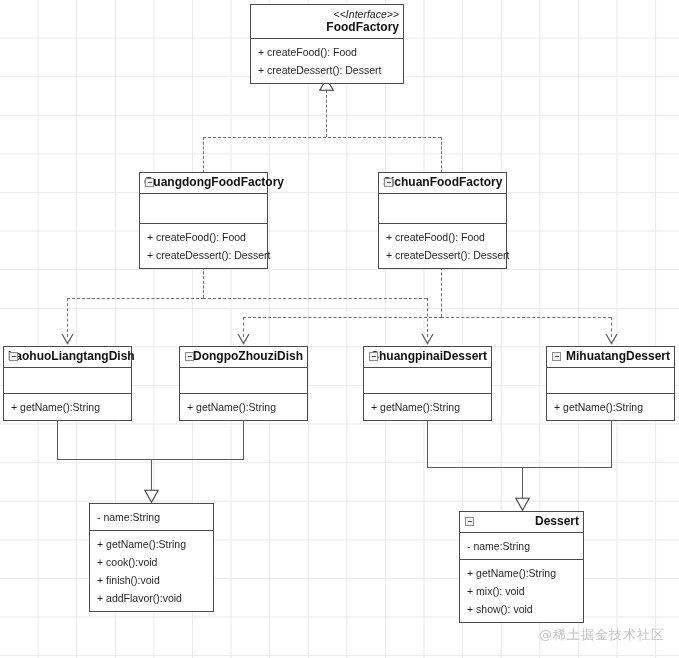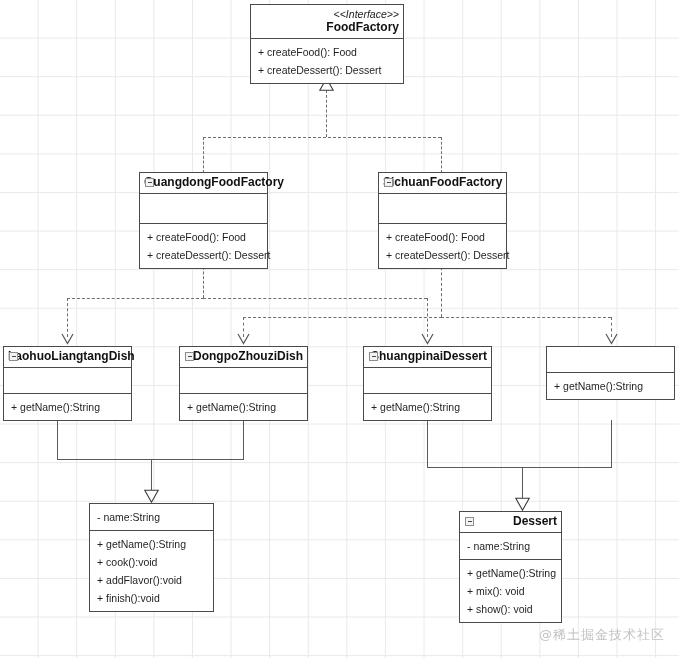--- a/index.html
+++ b/index.html
@@ -271,39 +271,43 @@
       <span class="cls-icon"></span>
       <span class="uml-name">ShuangpinaiDessert</span>
     </div>
     <div class="uml-compartment bordered empty" style="height:26px;"></div>
     <div class="uml-compartment">
       <div class="uml-member">+ getName():String</div>
     </div>
   </div>
 
   <div class="uml-box" style="left:546px; top:346px; width:129px;">
+    <div class="uml-header">
+      <span class="cls-icon"></span>
+      <span class="uml-name">MihuatangDessert</span>
+    </div>
     <div class="uml-compartment bordered empty" style="height:26px;"></div>
     <div class="uml-compartment">
       <div class="uml-member">+ getName():String</div>
     </div>
   </div>
 
   <div class="uml-box" style="left:89px; top:503px; width:125px;">
     <div class="uml-compartment bordered">
       <div class="uml-member">- name:String</div>
     </div>
     <div class="uml-compartment">
       <div class="uml-member">+ getName():String</div>
       <div class="uml-member">+ cook():void</div>
+      <div class="uml-member">+ finish():void</div>
       <div class="uml-member">+ addFlavor():void</div>
-      <div class="uml-member">+ finish():void</div>
-    </div>
-  </div>
-
-  <div class="uml-box" style="left:459px; top:511px; width:103px;">
+    </div>
+  </div>
+
+  <div class="uml-box" style="left:459px; top:511px; width:125px;">
     <div class="uml-header">
       <span class="cls-icon"></span>
       <span class="uml-name">Dessert</span>
     </div>
     <div class="uml-compartment bordered">
       <div class="uml-member">- name:String</div>
     </div>
     <div class="uml-compartment">
       <div class="uml-member">+ getName():String</div>
       <div class="uml-member">+ mix(): void</div>

